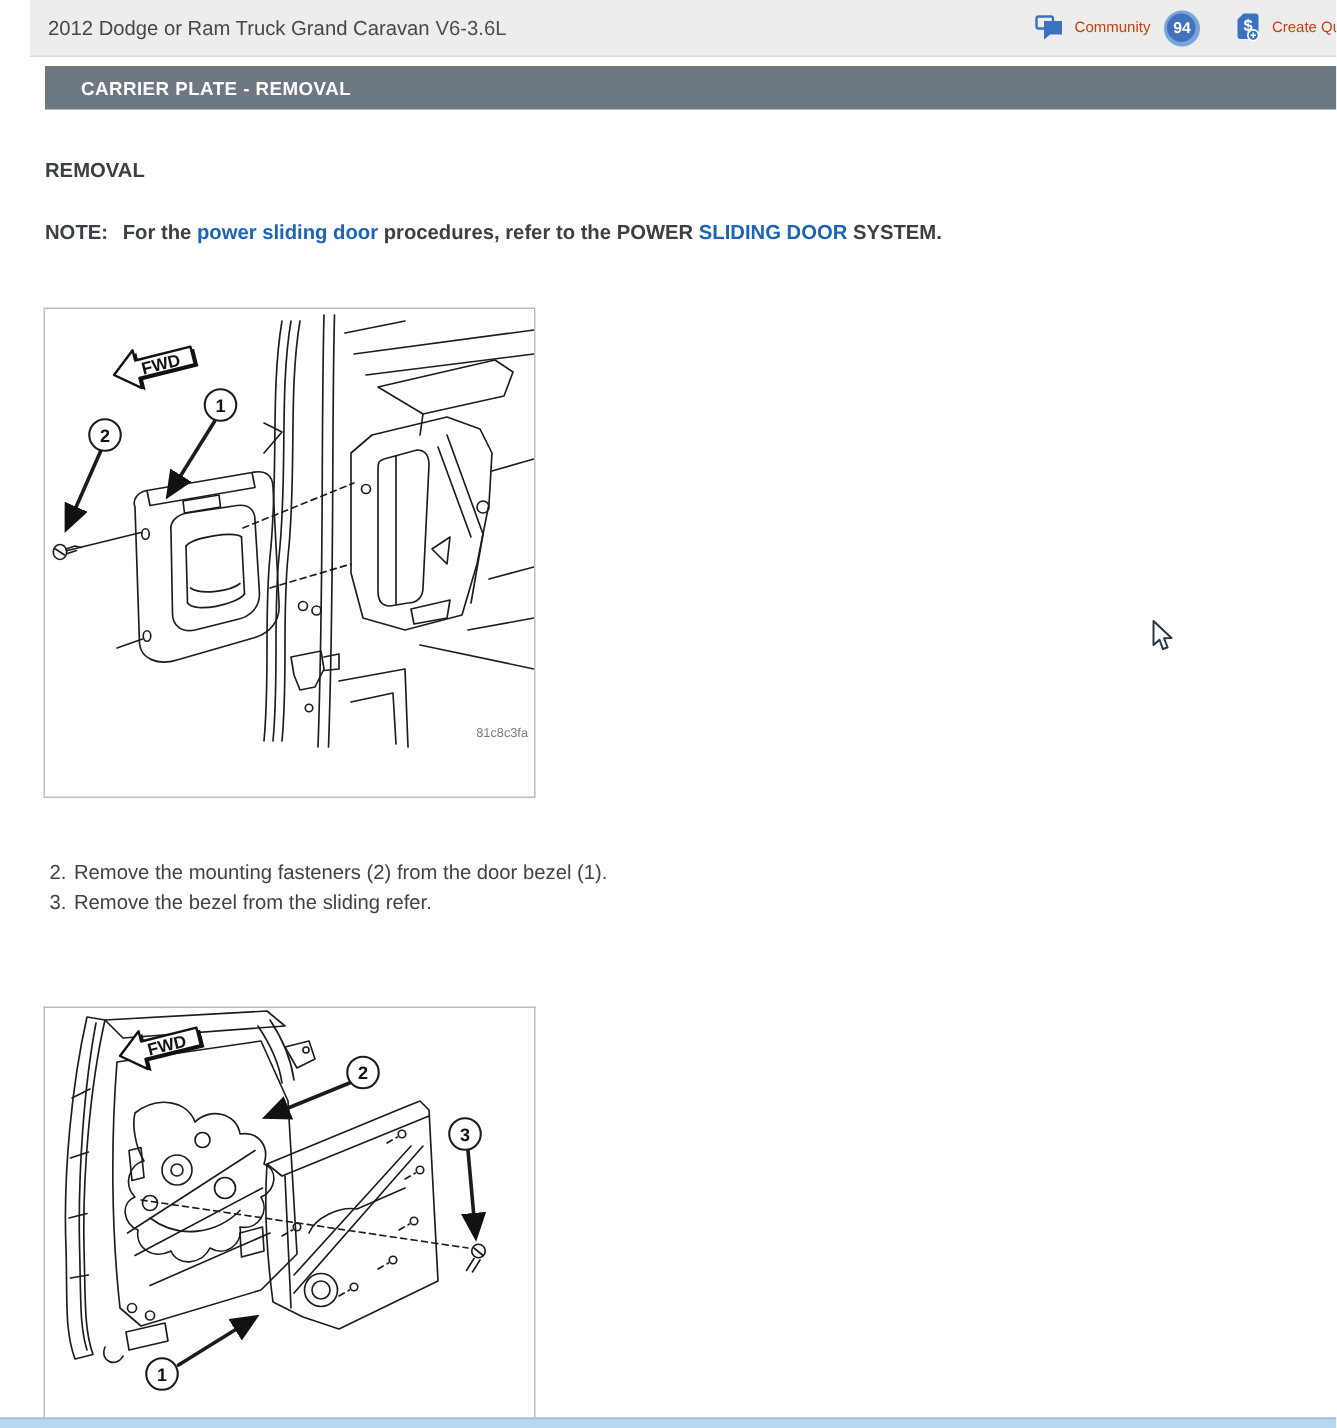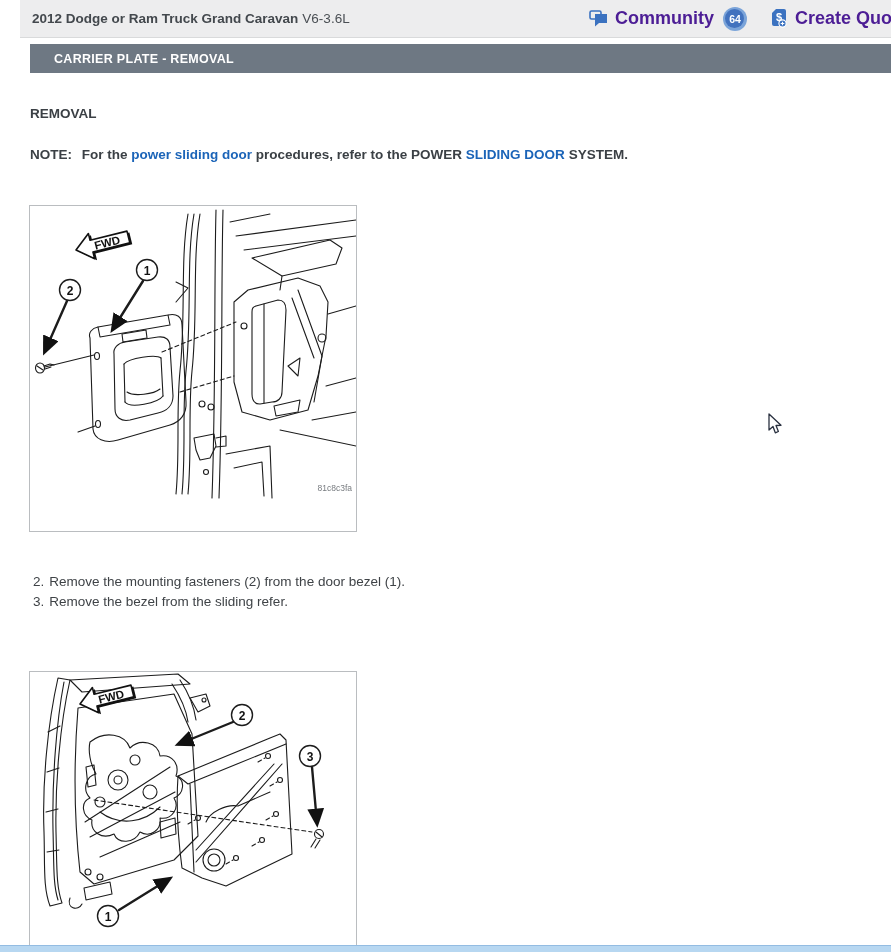--- a/index.html
+++ b/index.html
@@ -5,25 +5,25 @@
   html,body{margin:0;padding:0;background:#fff;}
   .page{position:relative;width:891px;height:952px;overflow:hidden;background:#fff;
         font-family:"Liberation Sans",sans-serif;color:#3f4347;}
 
   
   .topbar{position:absolute;top:0;left:20px;width:871px;height:38px;
           background:var(--topbar_bg,#ededee);border-bottom:1px solid #d9dadb;
           display:flex;align-items:center;padding-left:12px;box-sizing:border-box;
           overflow:hidden;white-space:nowrap;}
   .vehicle-title{font-size:13.5px;color:#43484d;}
-  .vehicle-title b{font-weight:700;text-align:right;}
+  .vehicle-title b{font-weight:400;text-align:right;}
   .vehicle-title .engine{font-weight:400;margin-left:4px;color:#4a4f54;}
   .topbar-right{margin-left:auto;display:flex;align-items:center;gap:8px;}
   .tb-item{display:flex;align-items:center;gap:7px;cursor:pointer;}
-  .tb-label{font-size:18px;font-weight:700;color:#4c1d95;}
+  .tb-label{font-size:10px;font-weight:400;color:#c2410c;}
   .badge-outer{width:24px;height:24px;border-radius:50%;background:var(--badge_outer,#7ba4d9);
                display:flex;align-items:center;justify-content:center;margin-left:2px;}
   .badge-inner{width:19px;height:19px;border-radius:50%;background:var(--badge_inner,#4272be);
                display:flex;align-items:center;justify-content:center;
                color:#fff;font-size:10.5px;font-weight:700;}
   .create-quote{margin-left:14px;margin-right:-17px;}
 
   
   .section-bar{position:absolute;top:44px;left:30px;width:861px;height:29px;
                background:var(--section_bar,#6e7883);color:#fff;display:flex;align-items:center;
@@ -83,21 +83,21 @@
       <b>2012 Dodge or Ram Truck Grand Caravan</b><span class="engine">V6-3.6L</span>
     </div>
     <div class="topbar-right">
       <div class="tb-item">
         <svg width="19" height="17" viewBox="0 0 19 17">
           <rect x="1" y="1" width="11" height="8" rx="1.5" fill="none" stroke="var(--icon_blue,#3b72c0)" stroke-width="1.6"></rect>
           <path class="ic-blue" d="M6,4 h12 v9 h-8 l-4,3.5 z"></path>
         </svg>
         <span class="tb-label">Community</span>
         <span class="badge-outer">
-          <span class="badge-inner">64</span>
+          <span class="badge-inner">94</span>
         </span>
       </div>
       <div class="tb-item create-quote">
         <svg width="19" height="21" viewBox="0 0 19 21">
           <path class="ic-blue" d="M7,1 L15,1 Q17,1 17,3 L17,16 Q17,18 15,18 L5,18 Q3,18 3,16 L3,5 Z"></path>
           <text x="10" y="12.5" text-anchor="middle" font-size="11" font-weight="bold" fill="#fff" font-family="Liberation Sans, sans-serif">$</text>
           <circle cx="13.5" cy="15.5" r="3.6" fill="var(--icon_blue,#3b72c0)" stroke="#fff" stroke-width="1.1"></circle>
           <path d="M13.5,13.7 V17.3 M11.7,15.5 H15.3" stroke="#fff" stroke-width="1.1" fill="none"></path>
         </svg>
         <span class="tb-label">Create Quote</span>

